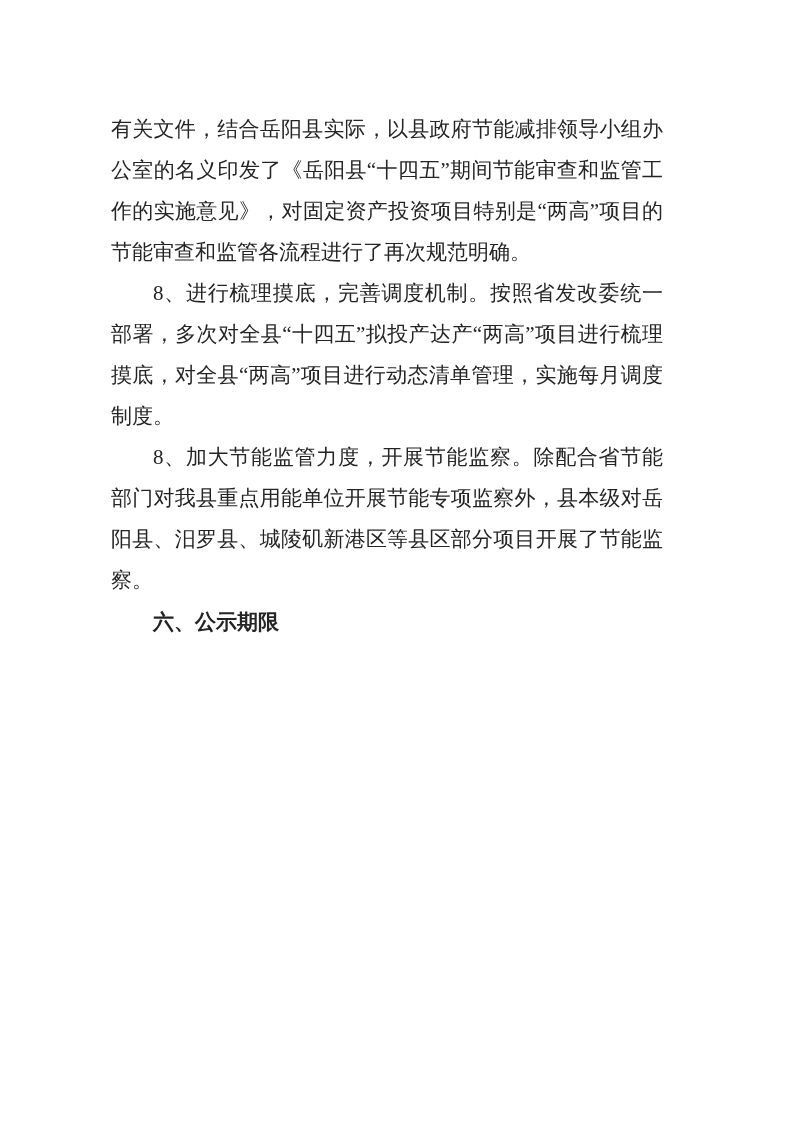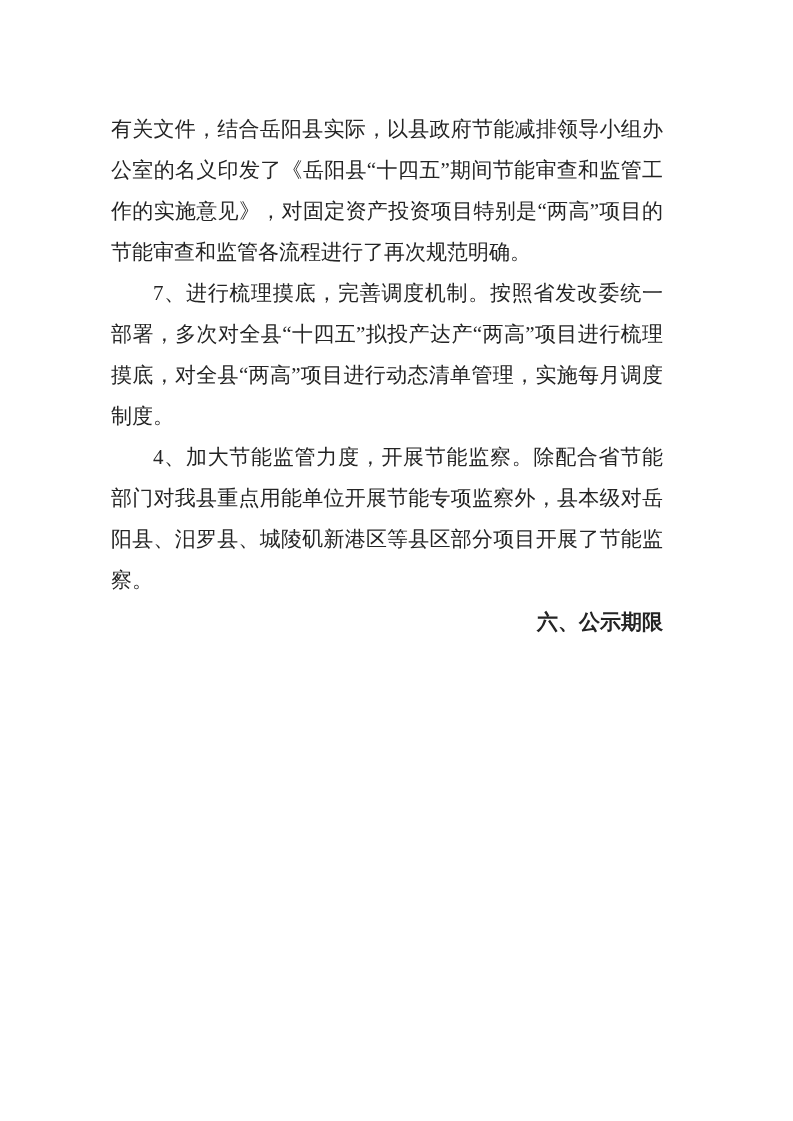--- a/index.html
+++ b/index.html
@@ -34,26 +34,26 @@
     text-align: justify;
     font-family: "Liberation Serif", "DejaVu Serif", serif;
     word-break: break-all;
   }
   .para.indent {
     text-indent: 2em;
   }
   .para.heading {
     font-family: "Liberation Sans", "DejaVu Sans", sans-serif;
     font-weight: 700;
-    text-align: right;
+    text-align: left;
   }
 </style>
 </head>
 <body style="background: rgb(255, 255, 255);">
 
 <div class="page">
   <div class="content" style="color: rgb(36, 36, 36);">
     <p class="para">有关文件，结合岳阳县实际，以县政府节能减排领导小组办公室的名义印发了《岳阳县“十四五”期间节能审查和监管工作的实施意见》，对固定资产投资项目特别是“两高”项目的节能审查和监管各流程进行了再次规范明确。</p>
-    <p class="para indent">7、进行梳理摸底，完善调度机制。按照省发改委统一部署，多次对全县“十四五”拟投产达产“两高”项目进行梳理摸底，对全县“两高”项目进行动态清单管理，实施每月调度制度。</p>
-    <p class="para indent">4、加大节能监管力度，开展节能监察。除配合省节能部门对我县重点用能单位开展节能专项监察外，县本级对岳阳县、汨罗县、城陵矶新港区等县区部分项目开展了节能监察。</p>
+    <p class="para indent">8、进行梳理摸底，完善调度机制。按照省发改委统一部署，多次对全县“十四五”拟投产达产“两高”项目进行梳理摸底，对全县“两高”项目进行动态清单管理，实施每月调度制度。</p>
+    <p class="para indent">8、加大节能监管力度，开展节能监察。除配合省节能部门对我县重点用能单位开展节能专项监察外，县本级对岳阳县、汨罗县、城陵矶新港区等县区部分项目开展了节能监察。</p>
     <p class="para indent heading">六、公示期限</p>
   </div>
 </div>
 
 </body></html>

